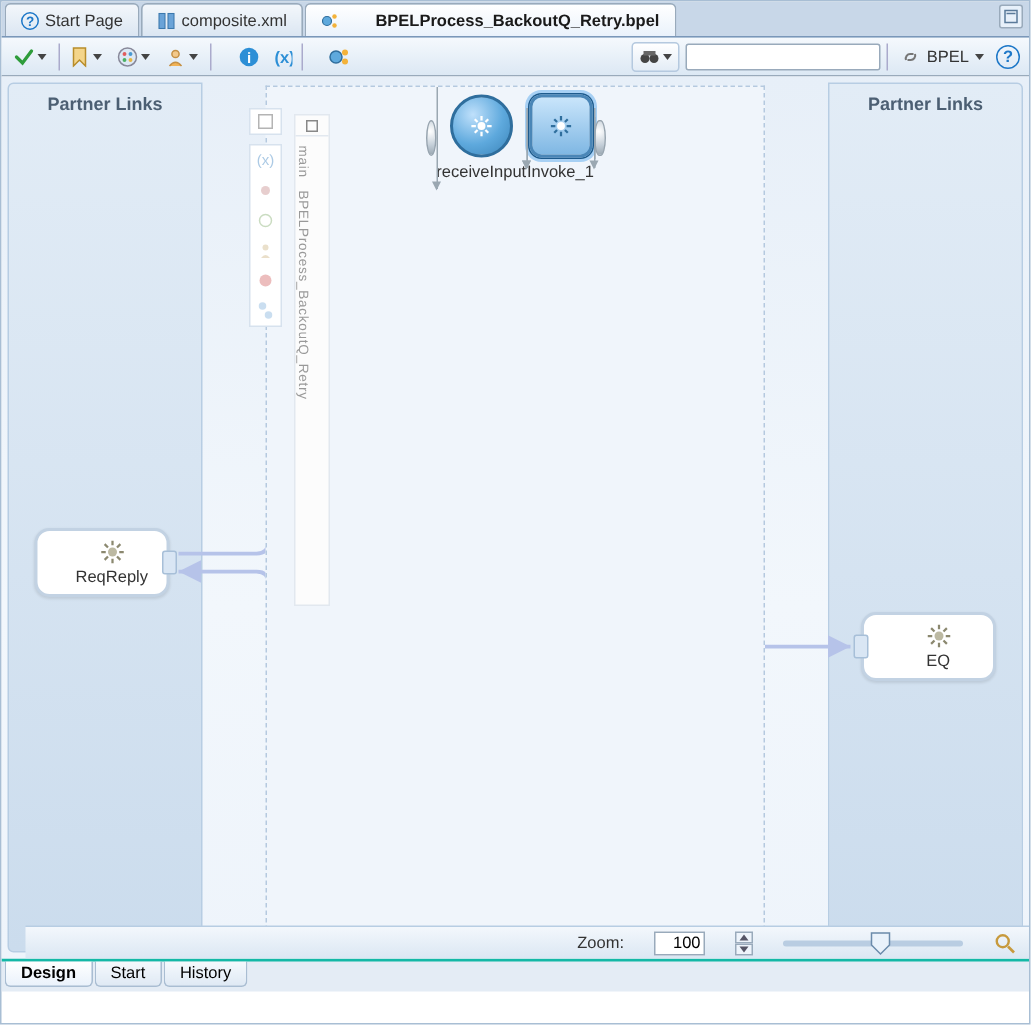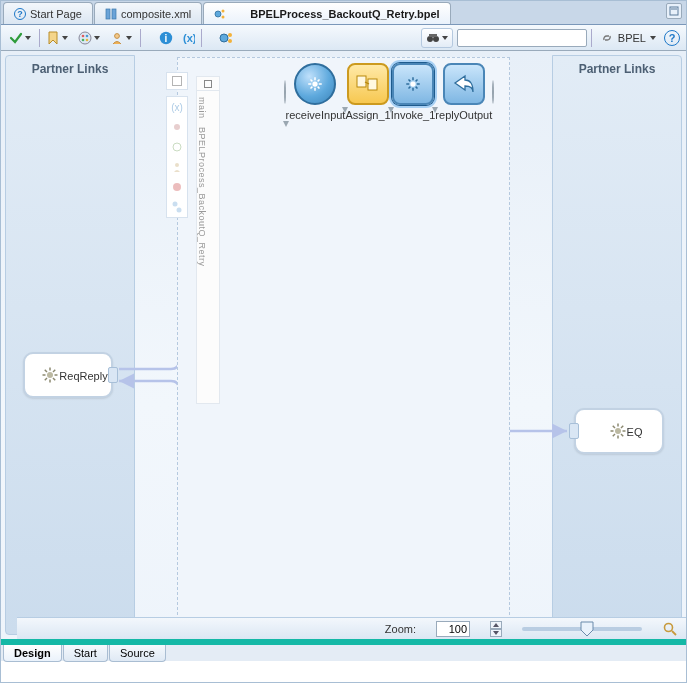--- a/index.html
+++ b/index.html
@@ -42,38 +42,38 @@
   .connector.arrow::after { content:""; position:absolute; bottom:-1px; left:-3px; border-left:3.5px solid transparent; border-right:3.5px solid transparent; border-top:6px solid #9aa7b1; }
   .activity-wrap { display:flex; flex-direction:column; align-items:center; }
   .activity-label { font-size:11px; color:#333; margin-top:4px; }
   .node-circle { width:42px; height:42px; border-radius:50%; background:radial-gradient(circle at 35% 30%, #bfe0fb, #5ea9dd 55%, #3b84b9); border:2px solid #2f6e9d; display:flex; align-items:center; justify-content:center; }
   .gear { width:18px; height:18px; }
   .node-sq { width:42px; height:42px; border-radius:8px; display:flex; align-items:center; justify-content:center; }
   .node-sq.assign { background:linear-gradient(#ffe9a7,#f7c851); border:2px solid #cc9a1f; }
   .node-sq.invoke { background:linear-gradient(#c9e5fb,#7fb7e3); border:2px solid #4a86b7; }
   .node-sq.invoke.sel { box-shadow:0 0 0 1px #1e5b8d, 0 0 0 3px #a7d0f4; }
   .node-sq.reply { background:linear-gradient(#c9e5fb,#7fb7e3); border:2px solid #4a86b7; }
-  .partnerlink { position:absolute; width:90px; height:46px; background:#fff; border:2px solid #c2d2e3; border-radius:10px; display:flex; flex-direction:row; align-items:center; justify-content:center; box-shadow:0 1px 2px rgba(0,0,0,0.1);padding-left:13px; }
+  .partnerlink { position:absolute; width:90px; height:46px; background:#fff; border:2px solid #c2d2e3; border-radius:10px; display:flex; flex-direction:column; align-items:center; justify-content:center; box-shadow:0 1px 2px rgba(0,0,0,0.1);padding-left:13px; }
   .pl-label { font-size:11px; color:#333; margin-top:2px; }
   .pl-handle { position:absolute; width:10px; height:16px; background:#d9e6f4; border:1px solid #a7bfd8; border-radius:2px; top:50%; transform:translateY(-50%); }
   
   svg.wires { position:absolute; left:0; top:0; width:100%; height:100%; pointer-events:none; }
   
   .zoombar { position:absolute; left:16px; right:0; bottom:0; height:22px; background:linear-gradient(#f3f7fc,#dbe7f3); border-top:1px solid #b7cde3; display:flex; align-items:center; justify-content:flex-end; padding:0 8px; gap:20px; font-size:11px; color:#333; }
   .zoom-input { width:34px; height:16px; border:1px solid #9ab; background:#fff; font-size:11px; text-align:right; padding-right:2px; }
   .spinner { display:flex; flex-direction:column; }
   .spinbtn { width:12px; height:8px; border:1px solid #9ab; background:#eef4fb; display:flex; align-items:center; justify-content:center; }
   .spinbtn .t { border-left:3px solid transparent; border-right:3px solid transparent; }
   .spinbtn.up .t { border-bottom:4px solid #556; }
   .spinbtn.down .t { border-top:4px solid #556; }
   .slider { width:120px; height:4px; background:#b9cde2; border-radius:2px; position:relative; }
   .slider .thumb { position:absolute; top:-6px; left:58px; width:14px; height:16px; }
   .zoom-fit { width:16px; height:16px; display:flex; align-items:center; justify-content:center; }
   
-  .bottom-tabs { display:flex; align-items:flex-start; height:22px; background:#e4ecf5; border-top:6px solid #14b8a6; padding-left:2px; }
+  .bottom-tabs { display:flex; align-items:flex-start; height:22px; background:#e4ecf5; border-top:2px solid #14b8a6; padding-left:2px; }
   .btab { font-size:11px; padding:2px 10px; border:1px solid #a9bdd2; border-top:none; background:linear-gradient(#f5f9fd,#dfe9f4); border-radius:0 0 4px 4px; margin-right:1px; cursor:default; }
   .btab.active { background:linear-gradient(#fff,#eaf2fb); font-weight:bold; }
 </style>
 </head>
 <body>
 
 <div class="tabbar">
   <div class="tab">
     <span class="tab-icon">
         <span class="help-circ" style="width:12px;height:12px;font-size:9px;border-width:1px">?</span>
@@ -303,30 +303,20 @@
                   <line x1="6" y1="18" x2="8.5" y2="15.5"></line>
                   <line x1="15.5" y1="8.5" x2="18" y2="6"></line>
                 </g>
               </svg>
           </div>
           <span class="activity-label">receiveInput</span>
         </div>
 
         <div class="connector arrow" style="height:40px"></div>
 
-        <div class="activity-wrap">
-          <div class="node-sq assign">
-            <svg width="26" height="20">
-                <rect x="2" y="2" width="9" height="11" fill="#fff8e0" stroke="#b8870b"></rect>
-                <rect x="13" y="5" width="9" height="11" fill="#fff8e0" stroke="#b8870b"></rect>
-                <path d="M10 8 L14 10" stroke="#b8870b" stroke-width="1.3"></path>
-              </svg>
-          </div>
-          <span class="activity-label">Assign_1</span>
-        </div>
 
         <div class="connector arrow" style="height:40px"></div>
 
         <div class="activity-wrap">
           <div class="node-sq invoke sel">
             <svg class="gear" viewBox="0 0 24 24">
                 <circle cx="12" cy="12" r="3.5" fill="#fff"></circle>
                 <g stroke="#2f6e9d" stroke-width="2">
                   <line x1="12" y1="3" x2="12" y2="7"></line>
                   <line x1="12" y1="17" x2="12" y2="21"></line>
@@ -337,28 +327,20 @@
                   <line x1="6" y1="18" x2="8.5" y2="15.5"></line>
                   <line x1="15.5" y1="8.5" x2="18" y2="6"></line>
                 </g>
               </svg>
           </div>
           <span class="activity-label">Invoke_1</span>
         </div>
 
         <div class="connector arrow" style="height:40px"></div>
 
-        <div class="activity-wrap">
-          <div class="node-sq reply">
-            <svg width="26" height="22">
-                <path d="M14 3 L4 10 L14 17 L14 13 Q22 13 22 19 Q22 7 14 7 Z" fill="#fff" stroke="#2f6e9d" stroke-width="1.3"></path>
-              </svg>
-          </div>
-          <span class="activity-label">replyOutput</span>
-        </div>
 
         <div class="connector" style="height:28px"></div>
         <div class="endpoint"></div>
       </div>
     </div>
   </div>
 
   <div class="zoombar">
     <span>Zoom:</span>
     <input class="zoom-input" value="100" style="">
@@ -380,14 +362,14 @@
           <circle cx="5.5" cy="5.5" r="4" fill="none" stroke="#c79a3d" stroke-width="1.6"></circle>
           <line x1="9" y1="9" x2="13" y2="13" stroke="#c79a3d" stroke-width="1.8"></line>
         </svg>
     </div>
   </div>
 </div>
 
 <div class="bottom-tabs">
   <div class="btab active"><span>Design</span></div>
   <div class="btab"><span>Start</span></div>
-  <div class="btab"><span>Source</span></div>
+  <div class="btab"><span>History</span></div>
 </div>
 
 </body></html>

